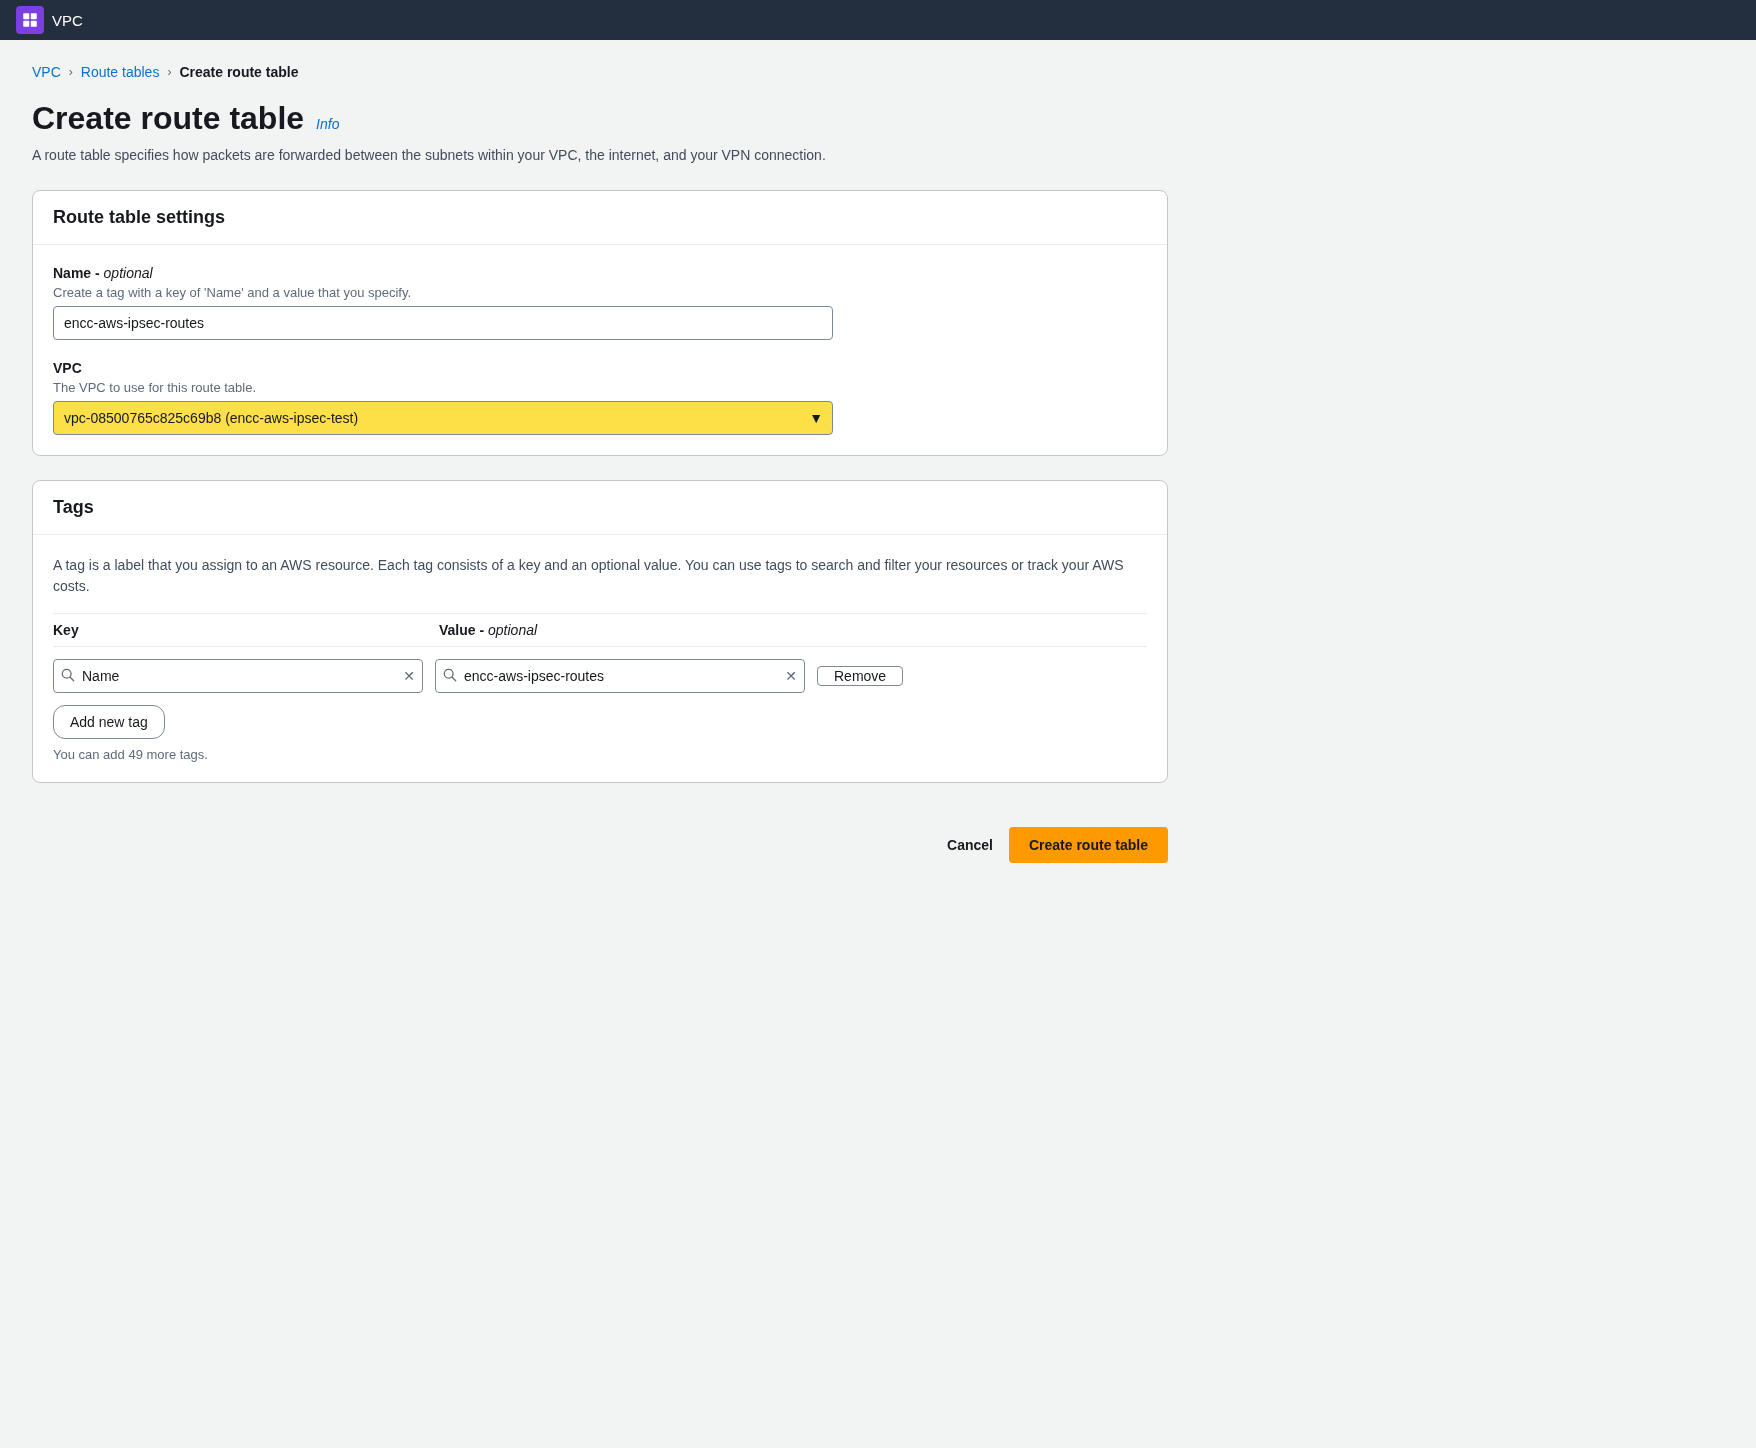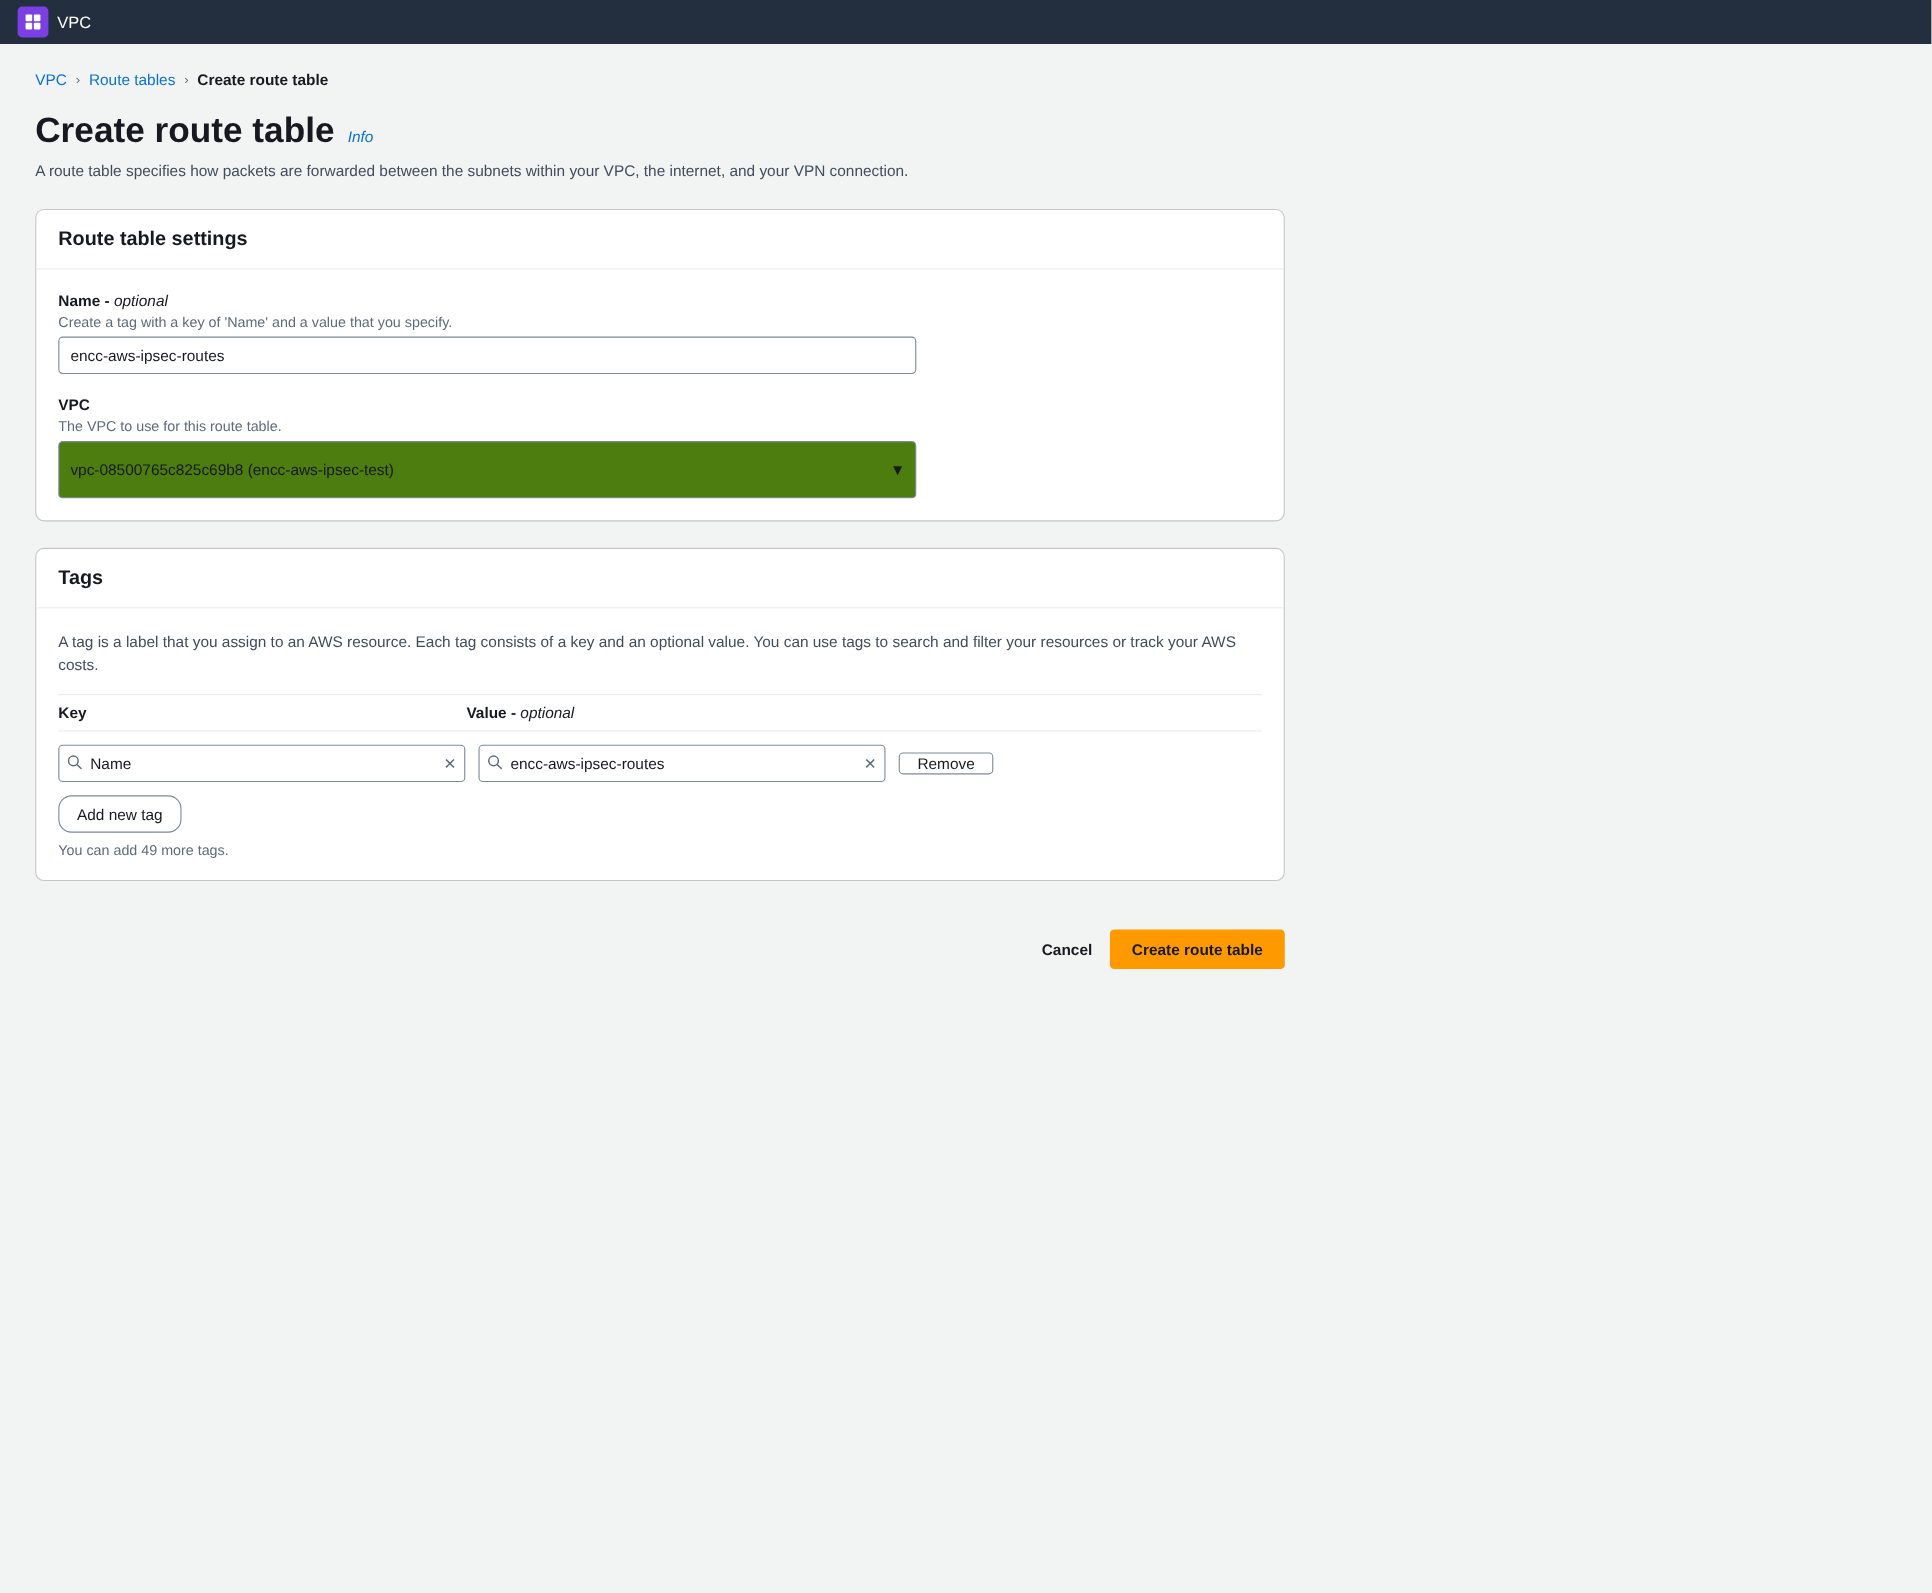--- a/index.html
+++ b/index.html
@@ -175,27 +175,27 @@
     }
 
     .select-container {
       position: relative;
       width: 100%;
       max-width: 780px;
     }
 
     .select-field {
       width: 100%;
-      height: 52px;
+      height: 34px;
       padding: 6px 36px 6px 10px;
       border: 1px solid #7d8998;
       border-radius: 4px;
       font-size: 14px;
       color: #16191f;
-      background: #4d7c0f;
+      background: #fde047;
       appearance: none;
       cursor: pointer;
       outline: none;
     }
 
     .select-arrow {
       position: absolute;
       right: 10px;
       top: 50%;
       transform: translateY(-50%);
@@ -206,21 +206,21 @@
     
     .tags-description {
       font-size: 14px;
       color: #414d5c;
       line-height: 1.5;
       margin-bottom: 16px;
     }
 
     .tags-table-header {
       display: flex;
-      gap: 1px;
+      gap: 16px;
       padding: 8px 0;
       border-top: 1px solid #e9ebed;
       border-bottom: 1px solid #e9ebed;
       margin-bottom: 12px;
     }
 
     .tags-col-key {
       width: 370px;
     }
 

